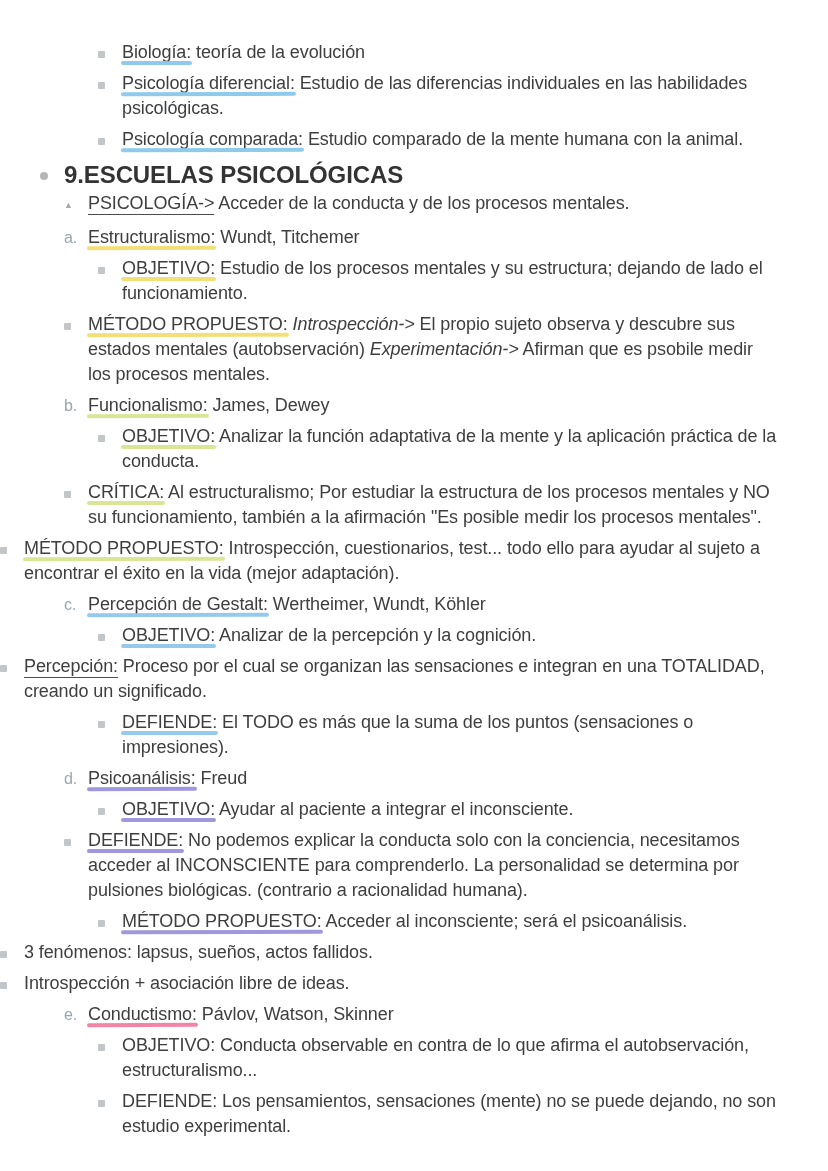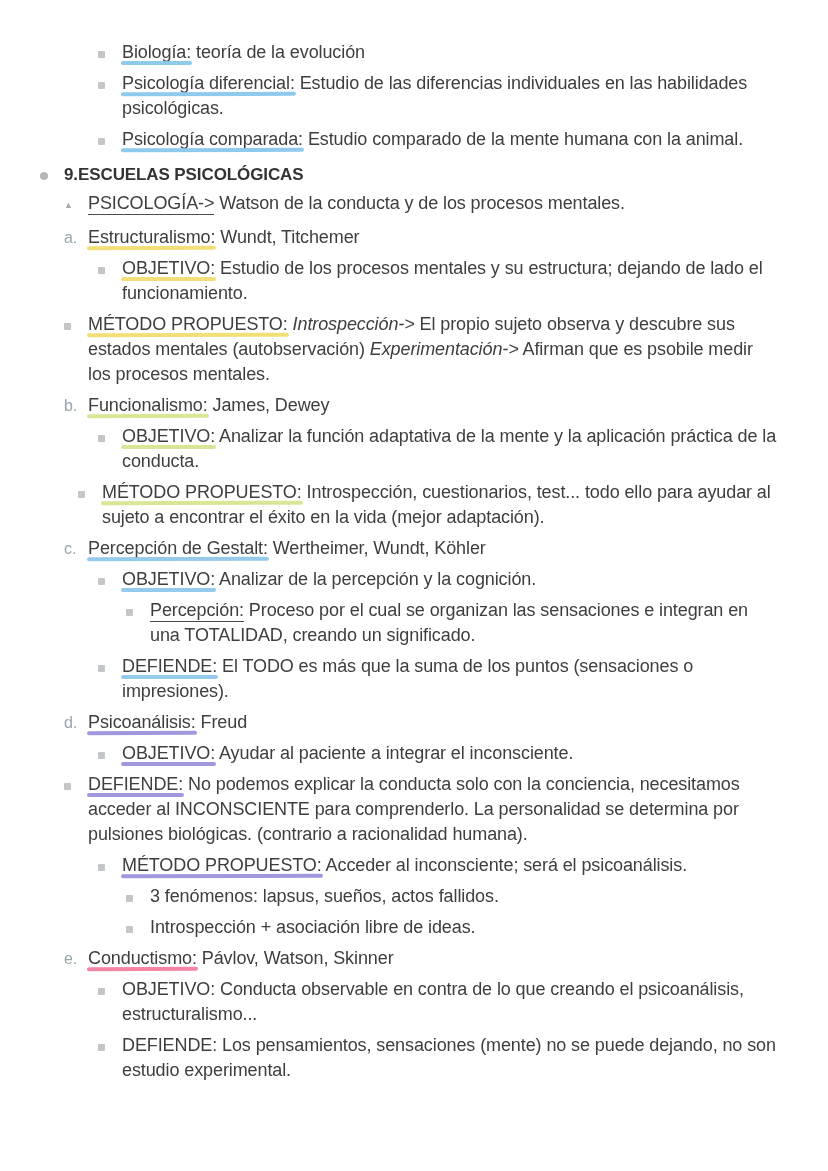--- a/index.html
+++ b/index.html
@@ -25,31 +25,31 @@
   .item .marker{
     flex:0 0 24px;
     width:24px;
     line-height:25px;
     user-select:none;
   }
   .item .content{flex:1 1 auto;min-width:0;}
   
   .lvl-h  {padding-left:40px;}
   .lvl-l1 {padding-left:64px;}
-  .lvl-l1b{padding-left:78px;}
+  .lvl-l1b{}
   .lvl-l2 {padding-left:98px;}
-  .lvl-l3 {padding-left:126px;}
+  .lvl-l3 {}
   
   .m-square{display:inline-block;width:7px;height:7px;margin-top:9px;border-radius:1px;}
   .m-circle{display:inline-block;width:8px;height:8px;margin-top:8px;border-radius:50%;}
   .m-triangle{display:inline-block;font-size:9px;line-height:25px;transform:translateY(-1px);}
   .m-letter{font-size:16px;line-height:25px;}
   
   .heading-item{margin-top:10px;margin-bottom:4px;}
-  .heading-item .content{font-weight:bold;font-size:17px;color:#333333;}
+  .heading-item .content{font-weight:bold;font-size:24px;color:#333333;}
   .letter-item{margin-top:6px;}
   
   .kw{position:relative;white-space:nowrap;}
   .kw::after{
     content:"";
     position:absolute;left:-1px;right:-1px;bottom:-2px;
     height:3.5px;border-radius:2px;
     background:var(--ul,#f1dc6c);
     opacity:.92;
     transform:rotate(-.15deg);
@@ -73,41 +73,45 @@
     <div class="item lvl-l2">
       <span class="marker"><span class="m-square" style="background: rgb(194, 198, 200);"></span></span>
       <div class="content"><span class="kw" style="--ul: #85c6ea;">Psicología comparada:</span><span> Estudio comparado de la mente humana con la animal.</span></div>
     </div>
     <div class="item lvl-h heading-item">
       <span class="marker"><span class="m-circle" style="background: rgb(182, 182, 182);"></span></span>
       <div class="content"><span>9.ESCUELAS PSICOLÓGICAS</span></div>
     </div>
     <div class="item lvl-l1">
       <span class="marker"><span class="m-triangle" style="color: rgb(168, 168, 168);">▲</span></span>
-      <div class="content"><span class="tu">PSICOLOGÍA-&gt;</span><span> Watson de la conducta y de los procesos mentales.</span></div>
+      <div class="content"><span class="tu">PSICOLOGÍA-&gt;</span><span> Acceder de la conducta y de los procesos mentales.</span></div>
     </div>
     <div class="item lvl-l1 letter-item">
       <span class="marker m-letter" style="color: rgb(154, 165, 172);">a.</span>
       <div class="content"><span class="kw" style="--ul: #f1dc6c;">Estructuralismo:</span><span> Wundt, Titchemer</span></div>
     </div>
     <div class="item lvl-l2">
       <span class="marker"><span class="m-square" style="background: rgb(194, 198, 200);"></span></span>
       <div class="content"><span class="kw" style="--ul: #f1dc6c;">OBJETIVO:</span><span> Estudio de los procesos mentales y su estructura; dejando de lado el funcionamiento.</span></div>
     </div>
     <div class="item lvl-l1">
       <span class="marker"><span class="m-square" style="background: rgb(194, 198, 200);"></span></span>
       <div class="content"><span class="kw" style="--ul: #f1dc6c;">MÉTODO PROPUESTO:</span><span> </span><span class="bi">Introspección-&gt;</span><span> El propio sujeto observa y descubre sus estados mentales (autobservación) </span><span class="bi">Experimentación-&gt;</span><span> Afirman que es psobile medir los procesos mentales.</span></div>
     </div>
     <div class="item lvl-l1 letter-item">
       <span class="marker m-letter" style="color: rgb(154, 165, 172);">b.</span>
       <div class="content"><span class="kw" style="--ul: #d7e38c;">Funcionalismo:</span><span> James, Dewey</span></div>
     </div>
     <div class="item lvl-l2">
       <span class="marker"><span class="m-square" style="background: rgb(194, 198, 200);"></span></span>
       <div class="content"><span class="kw" style="--ul: #d7e38c;">OBJETIVO:</span><span> Analizar la función adaptativa de la mente y la aplicación práctica de la conducta.</span></div>
+    </div>
+    <div class="item lvl-l1">
+      <span class="marker"><span class="m-square" style="background: rgb(194, 198, 200);"></span></span>
+      <div class="content"><span class="kw" style="--ul: #d7e38c;">CRÍTICA:</span><span> Al estructuralismo; Por estudiar la estructura de los procesos mentales y NO su funcionamiento, también a la afirmación "Es posible medir los procesos mentales".</span></div>
     </div>
     <div class="item lvl-l1b">
       <span class="marker"><span class="m-square" style="background: rgb(194, 198, 200);"></span></span>
       <div class="content"><span class="kw" style="--ul: #d7e38c;">MÉTODO PROPUESTO:</span><span> Introspección, cuestionarios, test... todo ello para ayudar al sujeto a encontrar el éxito en la vida (mejor adaptación).</span></div>
     </div>
     <div class="item lvl-l1 letter-item">
       <span class="marker m-letter" style="color: rgb(154, 165, 172);">c.</span>
       <div class="content"><span class="kw" style="--ul: #8cc5ea;">Percepción de Gestalt:</span><span> Wertheimer, Wundt, Köhler</span></div>
     </div>
     <div class="item lvl-l2">
@@ -145,19 +149,19 @@
     <div class="item lvl-l3">
       <span class="marker"><span class="m-square" style="background: rgb(194, 198, 200);"></span></span>
       <div class="content"><span>Introspección + asociación libre de ideas.</span></div>
     </div>
     <div class="item lvl-l1 letter-item">
       <span class="marker m-letter" style="color: rgb(154, 165, 172);">e.</span>
       <div class="content"><span class="kw" style="--ul: #f2799e;">Conductismo:</span><span> Pávlov, Watson, Skinner</span></div>
     </div>
     <div class="item lvl-l2">
       <span class="marker"><span class="m-square" style="background: rgb(194, 198, 200);"></span></span>
-      <div class="content"><span>OBJETIVO: Conducta observable en contra de lo que creando el psicoanálisis, estructuralismo...</span></div>
+      <div class="content"><span>OBJETIVO: Conducta observable en contra de lo que afirma el autobservación, estructuralismo...</span></div>
     </div>
     <div class="item lvl-l2">
       <span class="marker"><span class="m-square" style="background: rgb(194, 198, 200);"></span></span>
       <div class="content"><span>DEFIENDE: Los pensamientos, sensaciones (mente) no se puede dejando, no son estudio experimental.</span></div>
     </div>
   </div>
 
 </body></html>

